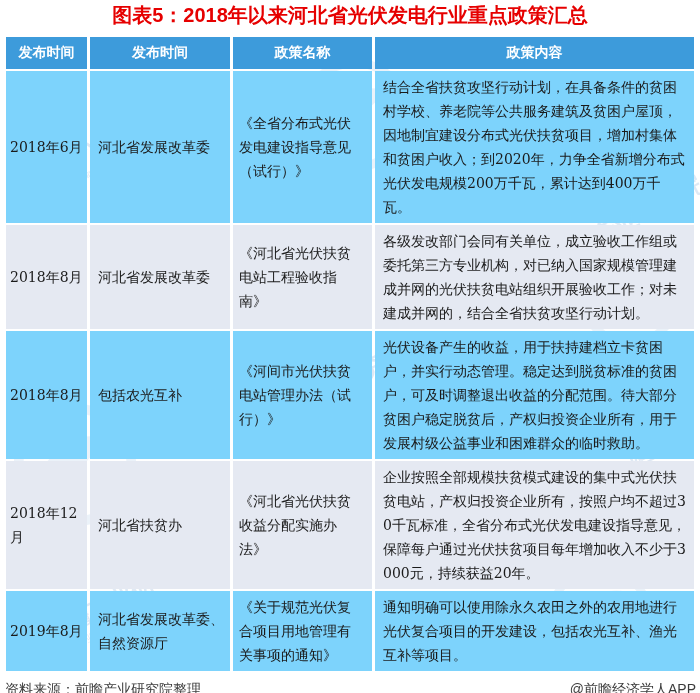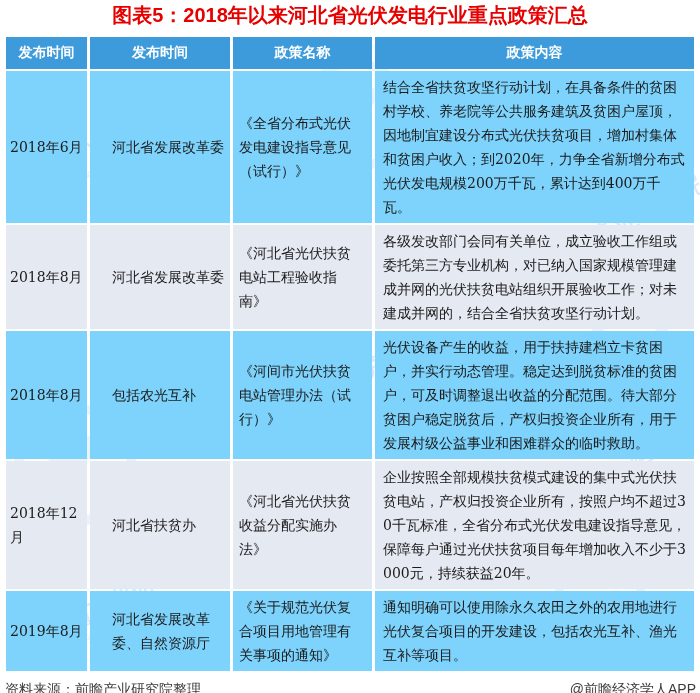--- a/index.html
+++ b/index.html
@@ -33,21 +33,21 @@
     font-family:"Liberation Sans",sans-serif;font-weight:bold;font-size:14px;
     height:32px;text-align:center;vertical-align:middle;padding:0;
   }
   td{
     font-size:14px;line-height:24px;vertical-align:middle;text-align:left;
     word-break:break-all;
   }
   tr.odd td{background:#7dd3fc;}
   tr.even td{background:#e5e9f2;}
   td.c-date{padding:2px 2px 2px 4px;}
-  td.c-org{padding:2px 4px 2px 22px;}
+  td.c-org{padding:2px 4px 2px 8px;}
   td.c-policy{padding:2px 17px 2px 6px;}
   td.c-content{padding:4px 8px;}
   
   .footer{
     position:relative;z-index:1;display:flex;justify-content:space-between;
     padding:8px 4px 0 5px;
     font-family:"Liberation Sans",sans-serif;font-size:14px;color:#3c3c3c;
   }
 </style>
 </head>

